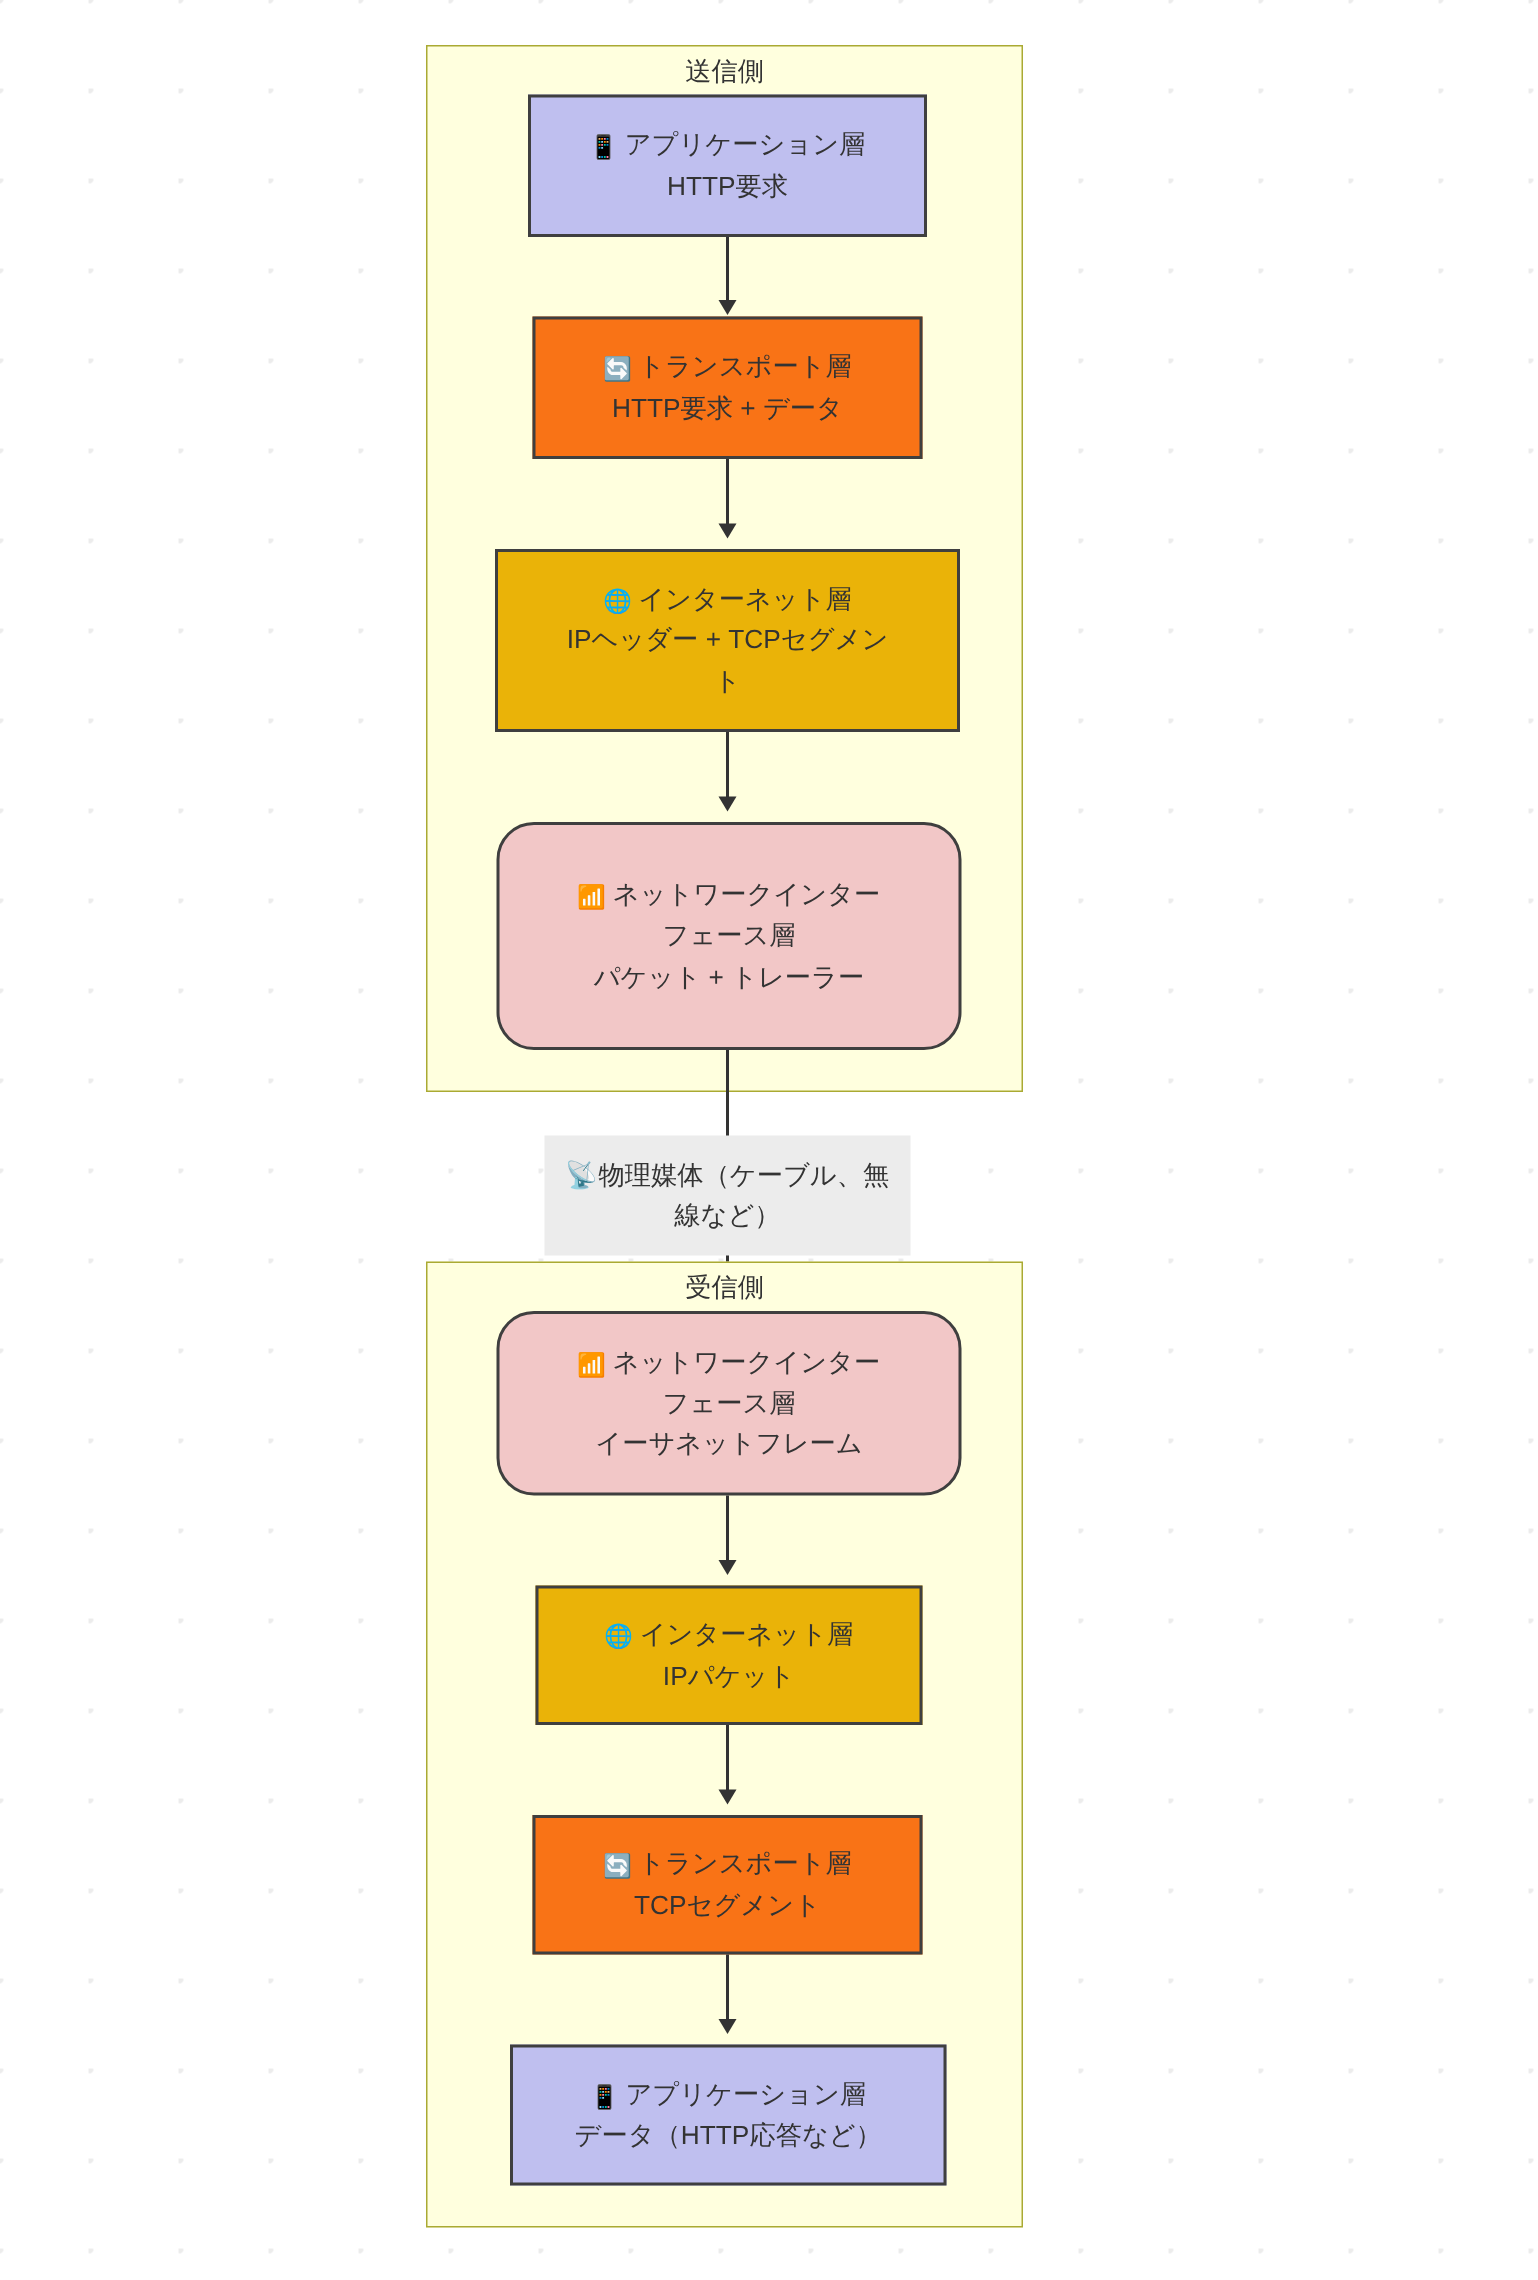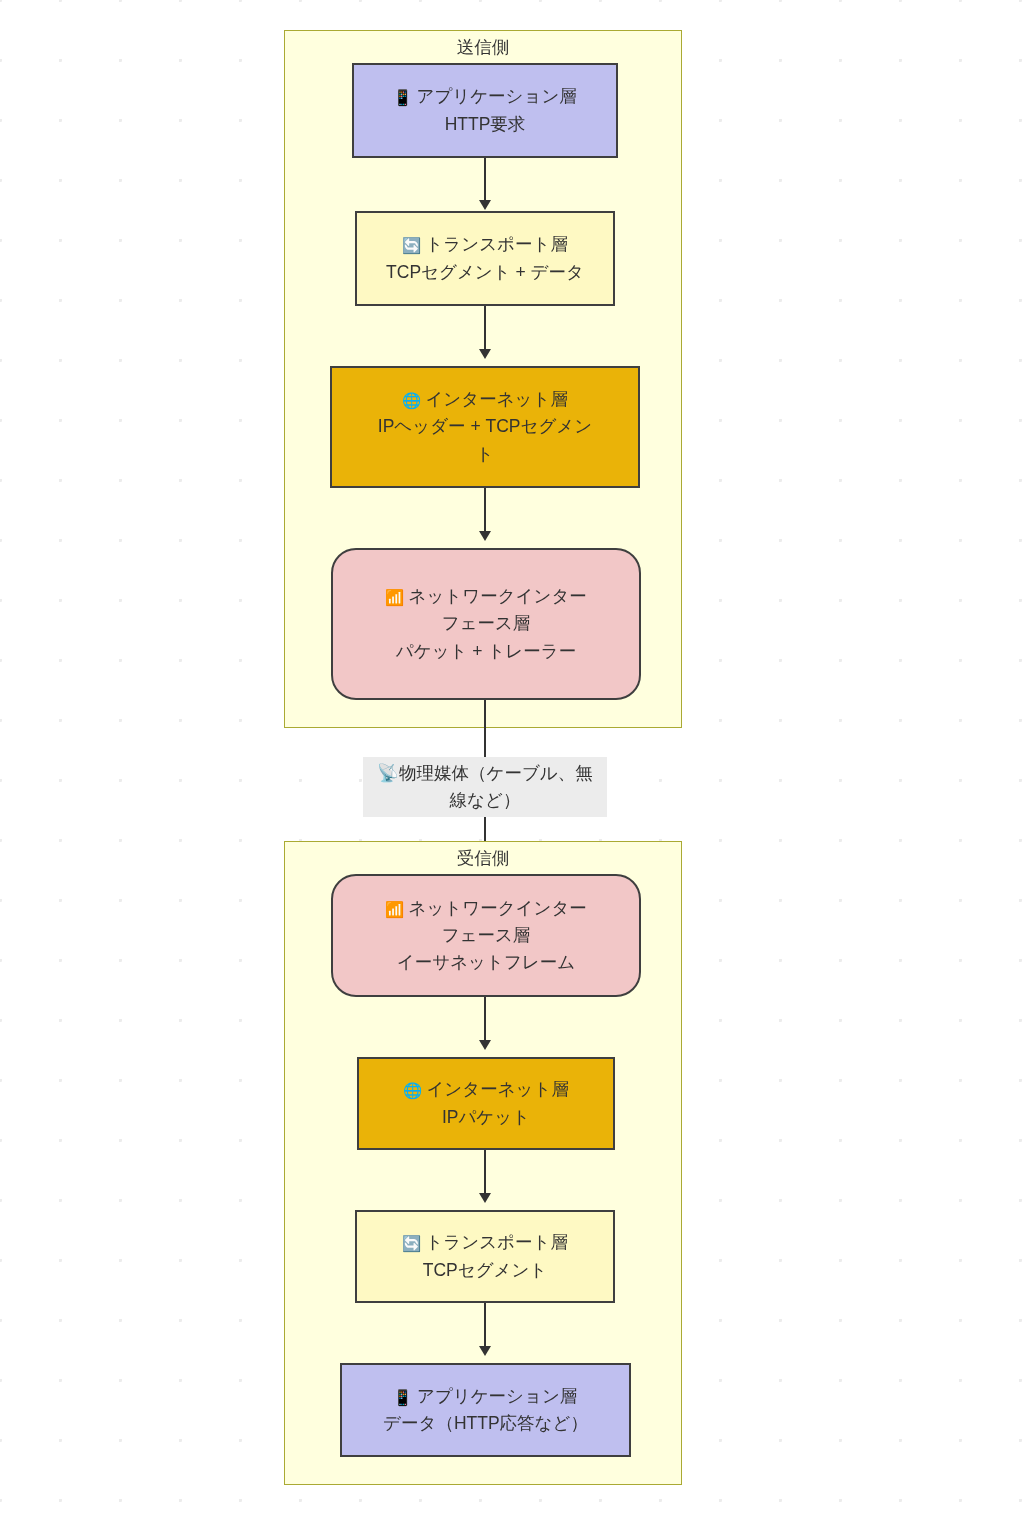--- a/index.html
+++ b/index.html
@@ -65,21 +65,21 @@
     width: 100%;
   }
   .node .ico {
     font-family: "DejaVu Sans", sans-serif;
     font-size: 15.5px;
     vertical-align: -1px;
     margin-right: 4px;
   }
 
   .n-app  { background: #bfbfef; }
-  .n-tran { background: #fef9c3; }
+  .n-tran { background: #f97316; }
   .n-inet { background: #eab308; }
   .n-nic  { background: #f2c7c7; border-radius: 25px; }
 
   
   .edge-line {
     position: absolute;
     width: 1.6px;
     background: #333333;
   }
   .edge-head {
@@ -92,21 +92,21 @@
   }
 
   
   .edge-label {
     position: absolute;
     background: #ececec;
     color: #333333;
     font-size: 17.5px;
     line-height: 1.55;
     text-align: center;
-    padding: 3px 6px;
+    padding: 13px 6px;
     box-sizing: border-box;
   }
 </style>
 </head>
 <body>
 
 <div id="canvas">
 
   <div class="subgraph" style="left:284px; top:30px; width:398px; height:698px;">
     <div class="subgraph-title">送信側</div>
@@ -115,21 +115,21 @@
   <div class="node n-app" style="left:352px; top:63px; width:266px; height:95px;">
     <span class="line"><span class="ico">📱</span><span>アプリケーション層</span></span>
     <span class="line">HTTP要求</span>
   </div>
 
   <div class="edge-line" style="left:484px; top:158px; height:46px;"></div>
   <div class="edge-head" style="left:479px; top:200px;"></div>
 
   <div class="node n-tran" style="left:355px; top:211px; width:260px; height:95px;">
     <span class="line"><span class="ico">🔄</span><span>トランスポート層</span></span>
-    <span class="line">TCPセグメント + データ</span>
+    <span class="line">HTTP要求 + データ</span>
   </div>
 
   <div class="edge-line" style="left:484px; top:306px; height:47px;"></div>
   <div class="edge-head" style="left:479px; top:349px;"></div>
 
   <div class="node n-inet" style="left:330px; top:366px; width:310px; height:122px;">
     <span class="line"><span class="ico">🌐</span><span>インターネット層</span></span>
     <span class="line">IPヘッダー + TCPセグメン</span>
     <span class="line">ト</span>
   </div>

